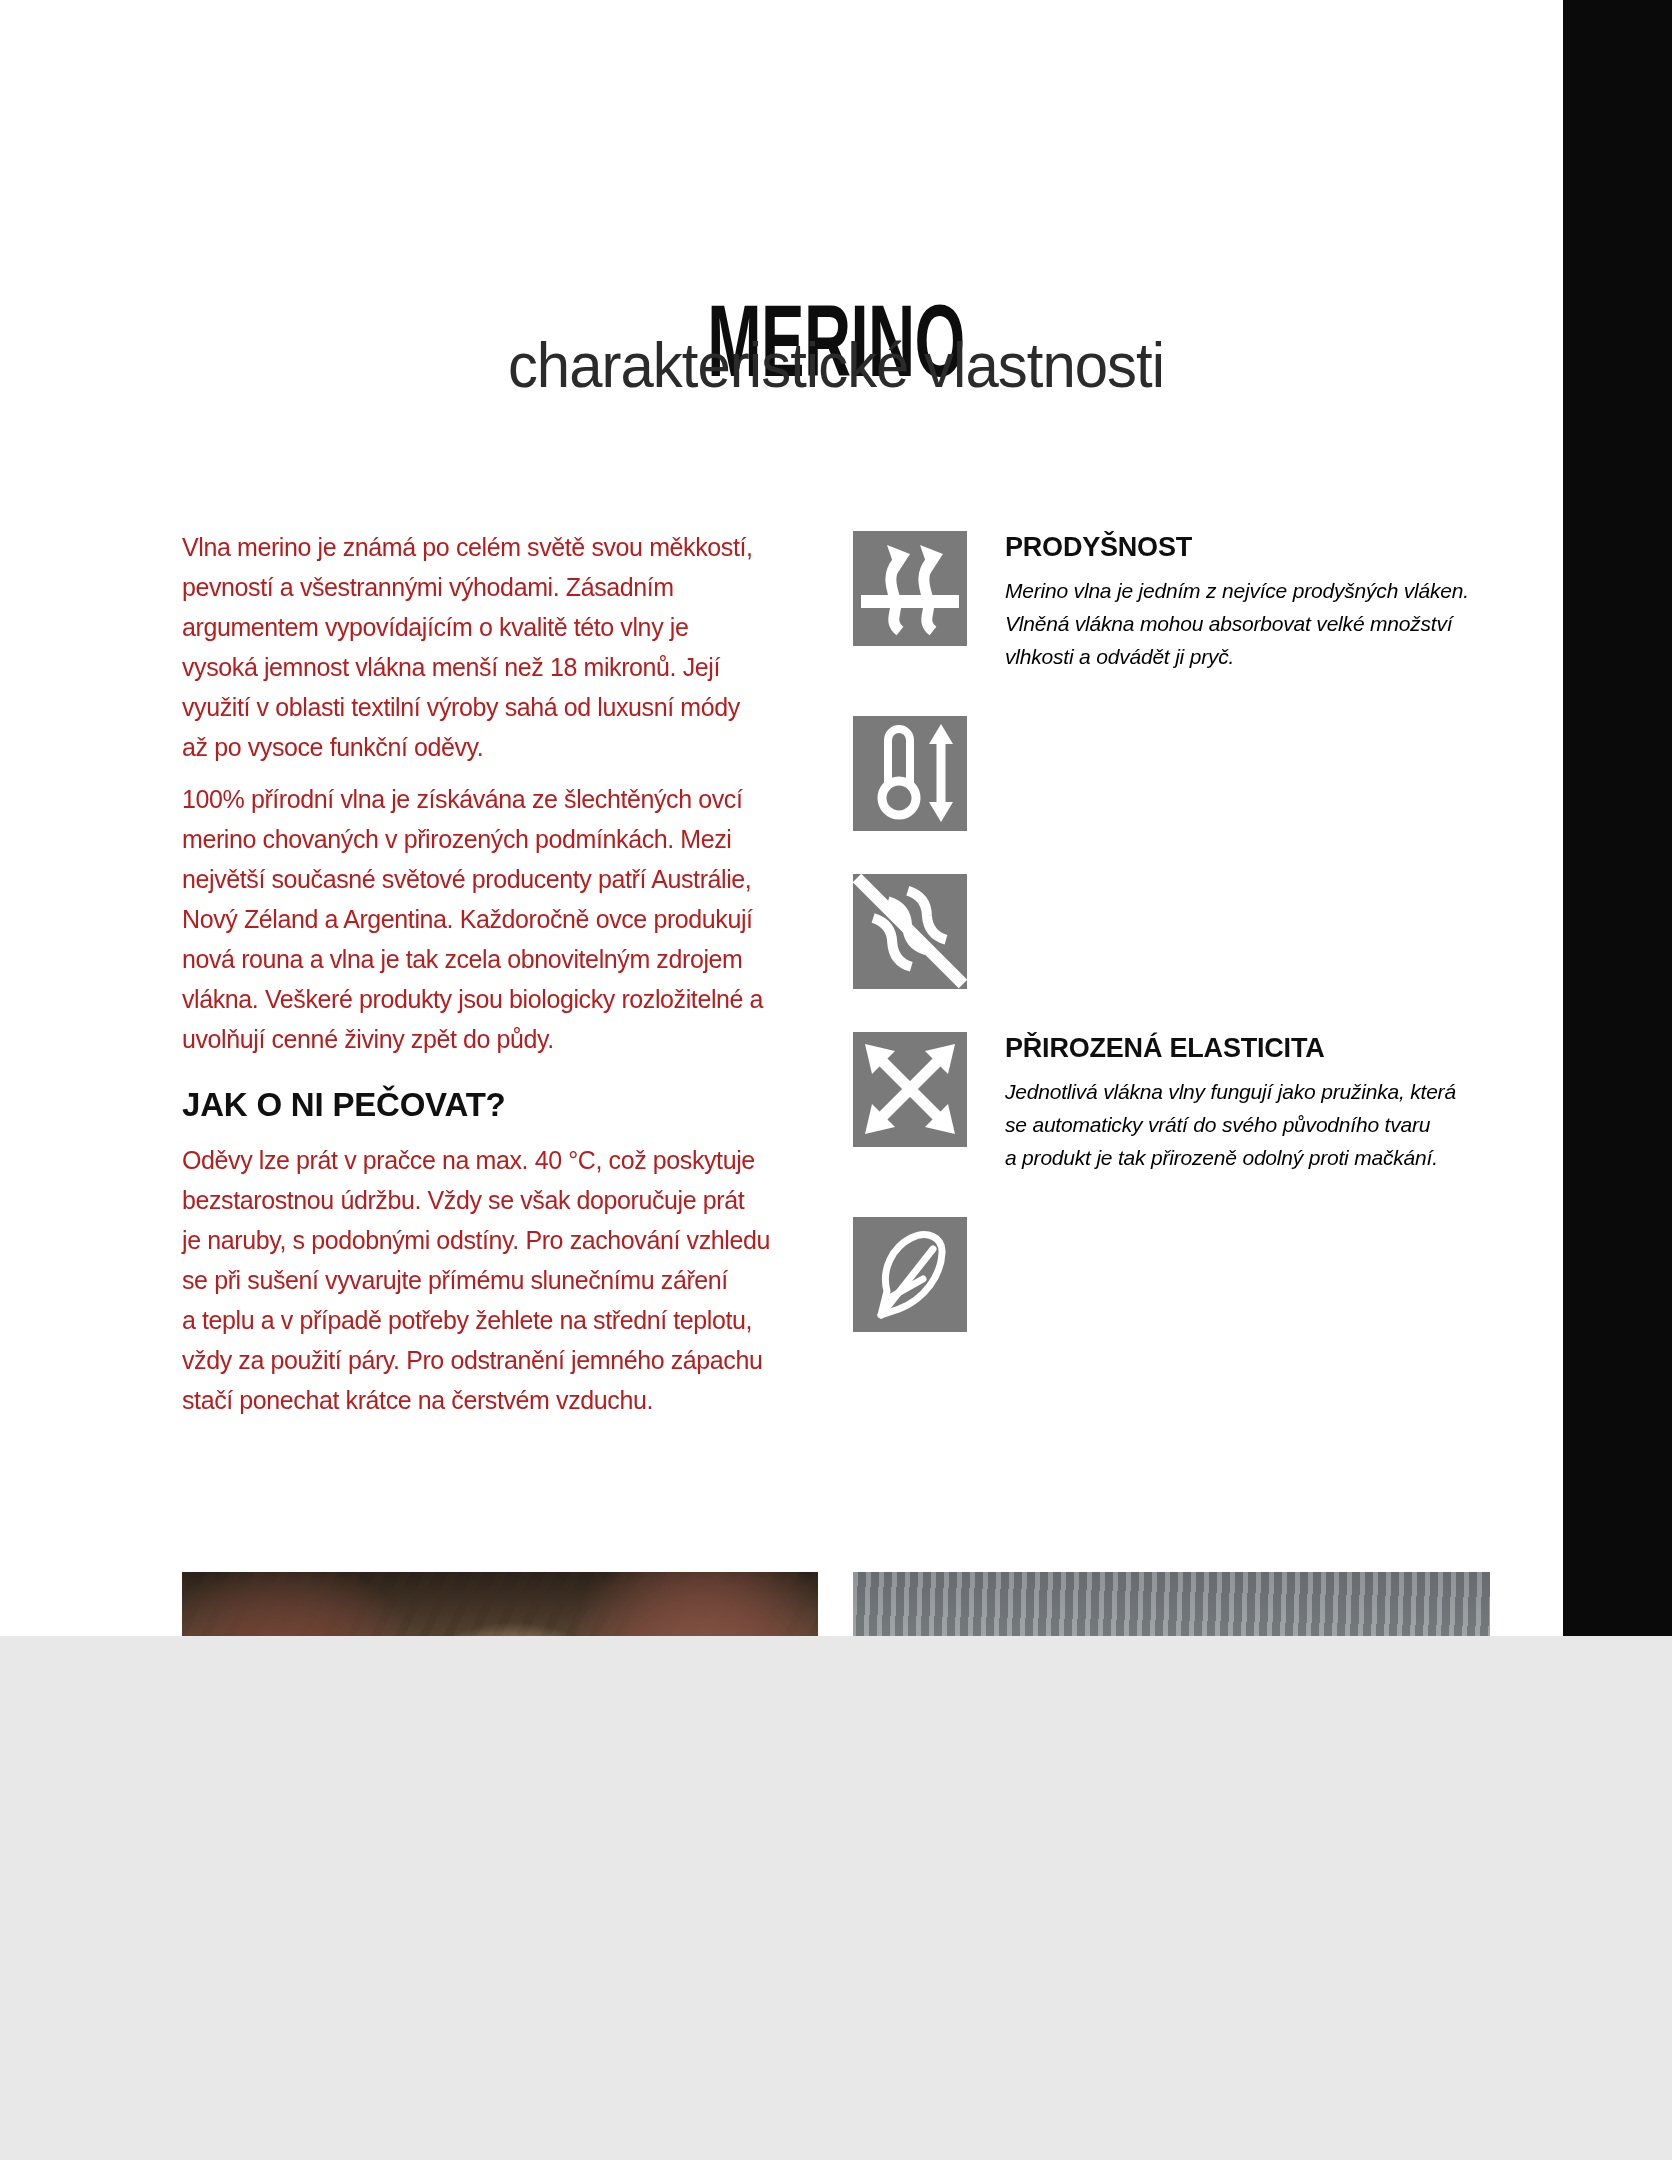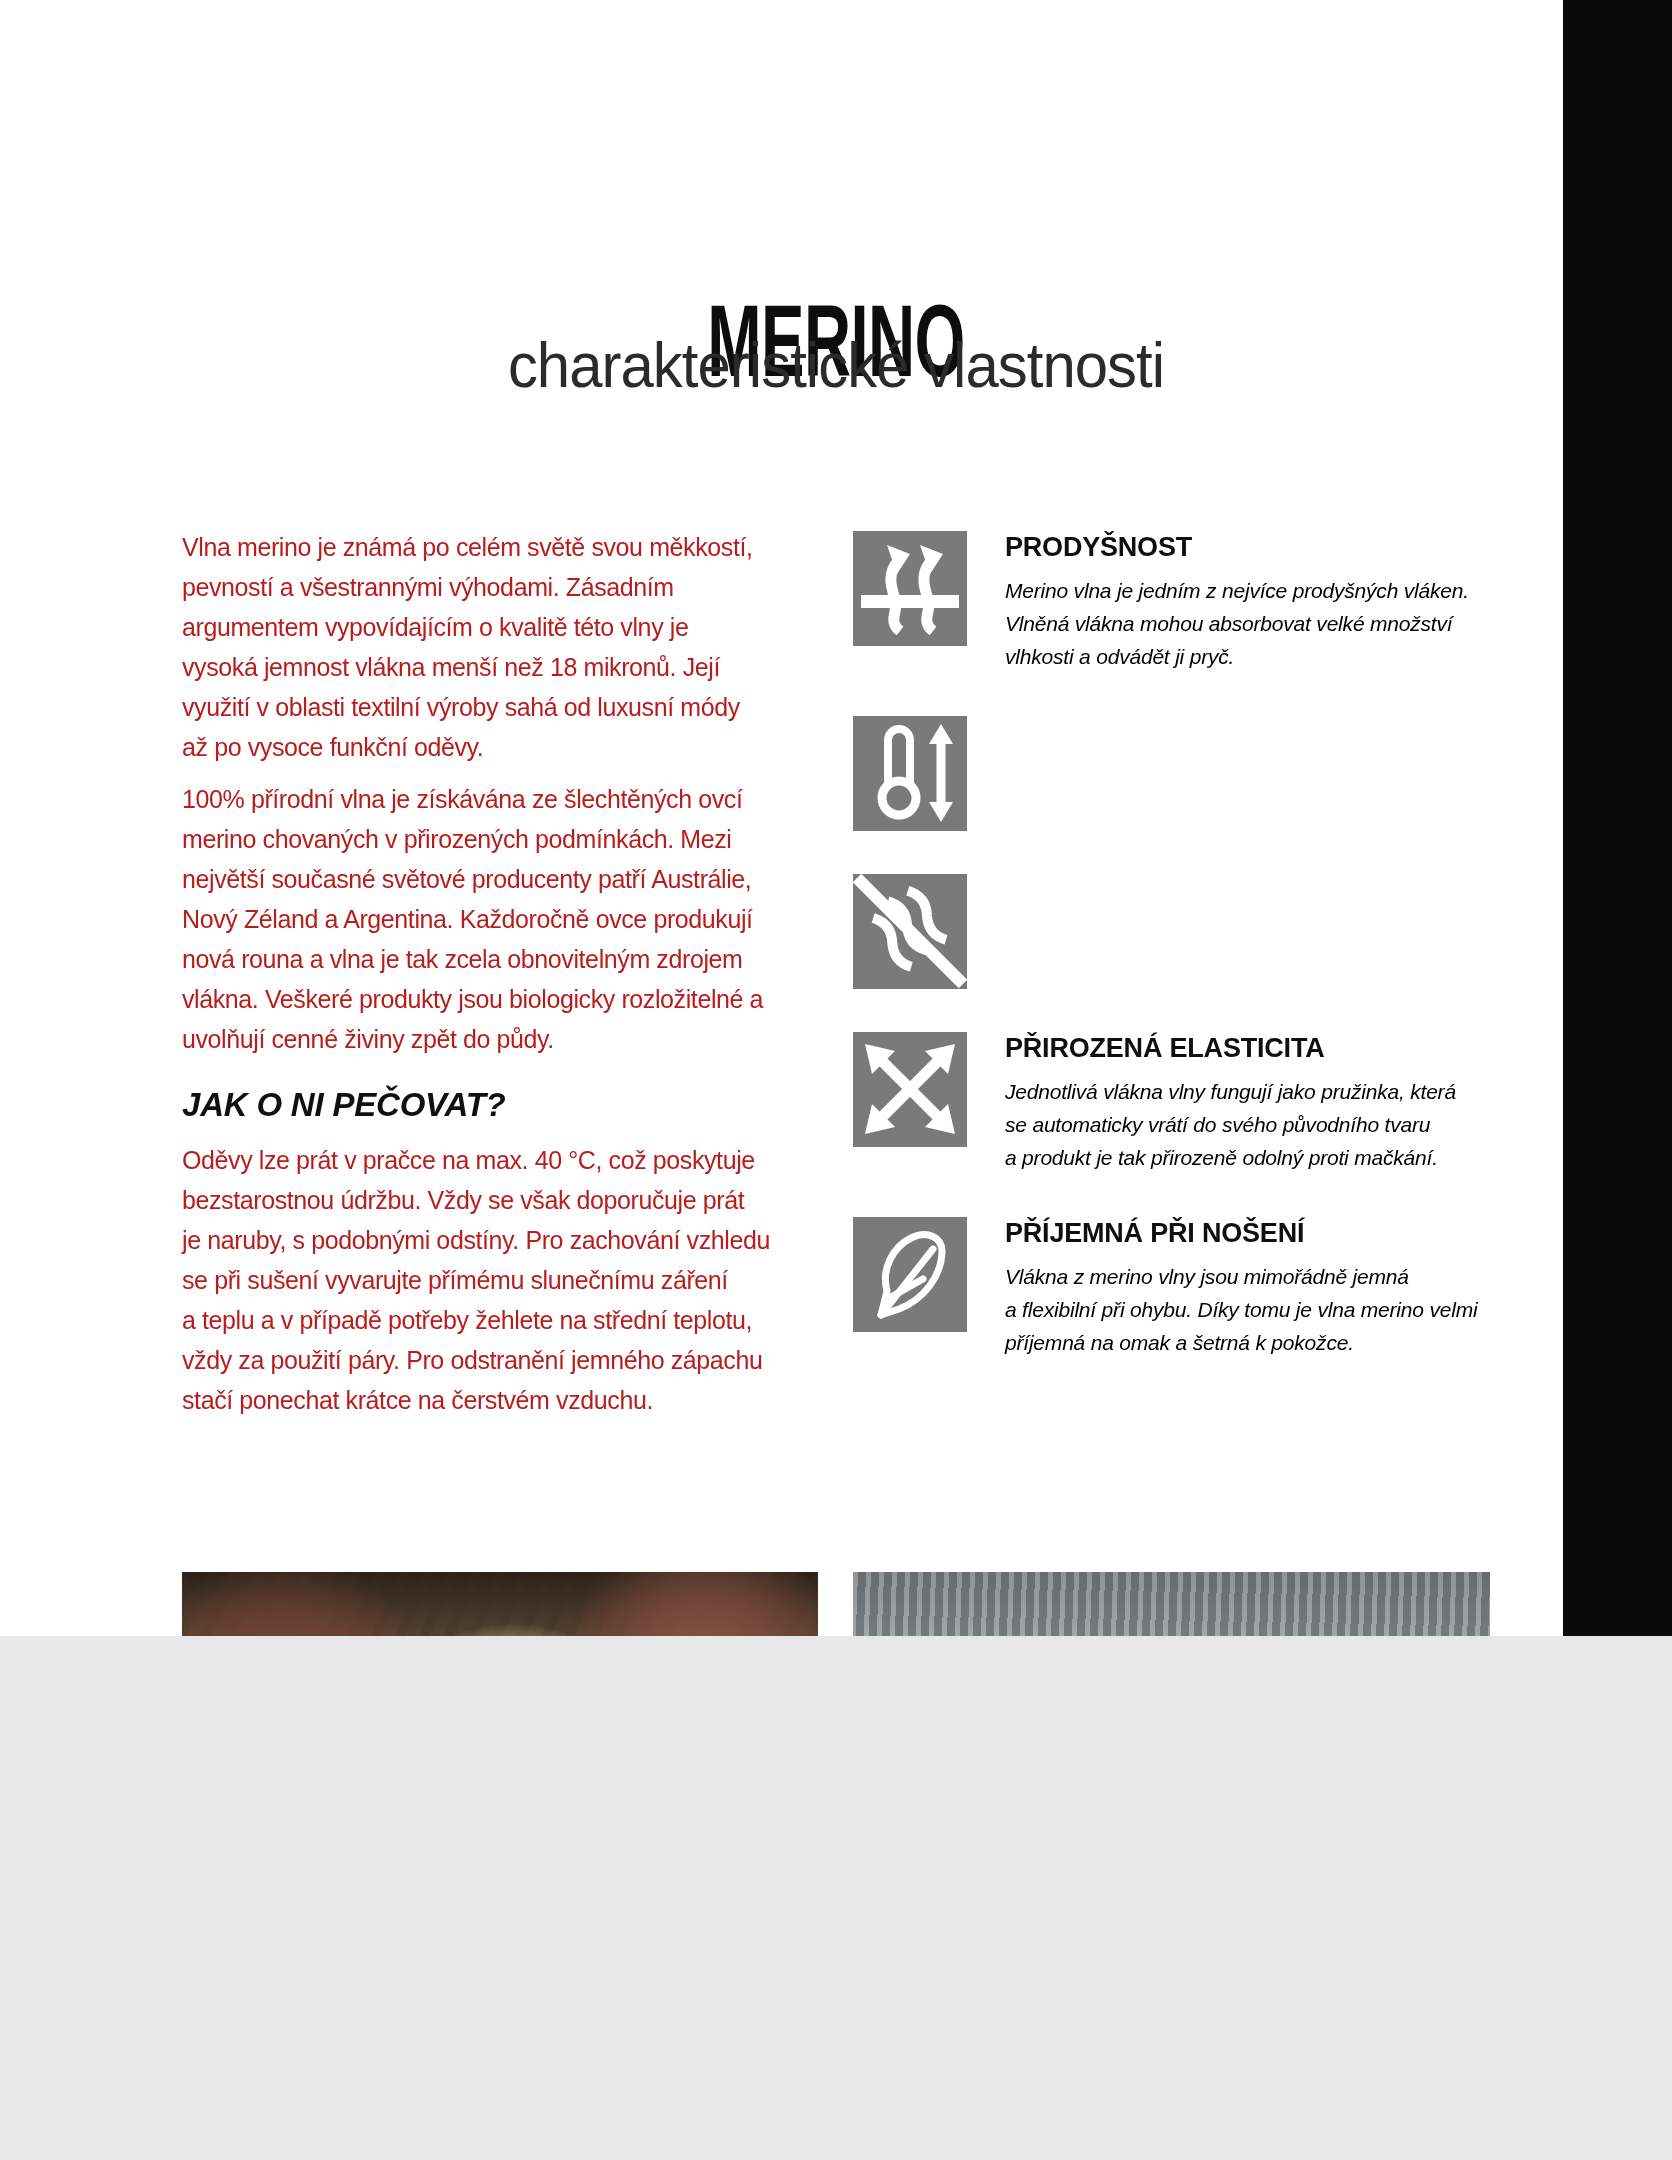--- a/index.html
+++ b/index.html
@@ -22,21 +22,21 @@
   }
   
   .leftcol{position:absolute;left:182px;top:527px;width:700px;}
   .para{
     margin:0;font-size:25px;line-height:40px;color:#b91c1c;
     letter-spacing:-0.4px;white-space:pre-line;
   }
   .para + .para{margin-top:12px;}
   .care-heading{
     margin:27px 0 0 0;font-size:33px;line-height:38px;font-weight:700;
-    color:#101010;letter-spacing:-0.2px;font-style:italic;
+    color:#101010;letter-spacing:-0.2px;
   }
   .care-heading + .para{margin-top:16px;}
   
   .features{position:absolute;left:853px;top:531px;width:705px;}
   .feature{display:flex;align-items:flex-start;margin-bottom:43px;gap:12px;}
   .feature-icon{
     flex:0 0 114px;width:114px;height:115px;background:#7a7a7a;
   }
   .feature-icon svg{display:block;width:114px;height:115px;}
   .feature-body{margin-left:26px;}
@@ -183,26 +183,20 @@
     <div class="feature">
       <div class="feature-icon">
         <svg viewBox="0 0 114 115" xmlns="http://www.w3.org/2000/svg">
           <g stroke="#fff" stroke-width="7" fill="none" stroke-linejoin="round" stroke-linecap="round">
             <path d="M28,98 L34,74 C28,52 40,30 58,21 C74,13 90,20 89,36 C88,58 72,82 46,92 Z"></path>
             <path d="M28,98 L80,32"></path>
             <path d="M38,80 L70,62"></path>
           </g>
         </svg>
       </div>
-      <div class="feature-body">
-        <h3 class="feature-title">PŘÍJEMNÁ PŘI NOŠENÍ</h3>
-        <p class="feature-text">Vlákna z merino vlny jsou mimořádně jemná
-a flexibilní při ohybu. Díky tomu je vlna merino velmi
-příjemná na omak a šetrná k pokožce.</p>
-      </div>
     </div>
 
   </div>
 
   <div class="photo photo-left"></div>
   <div class="photo photo-right"></div>
 
   <div class="sidebar">
     <div class="brand">
       <div class="brand-name">MALFINI®</div>

